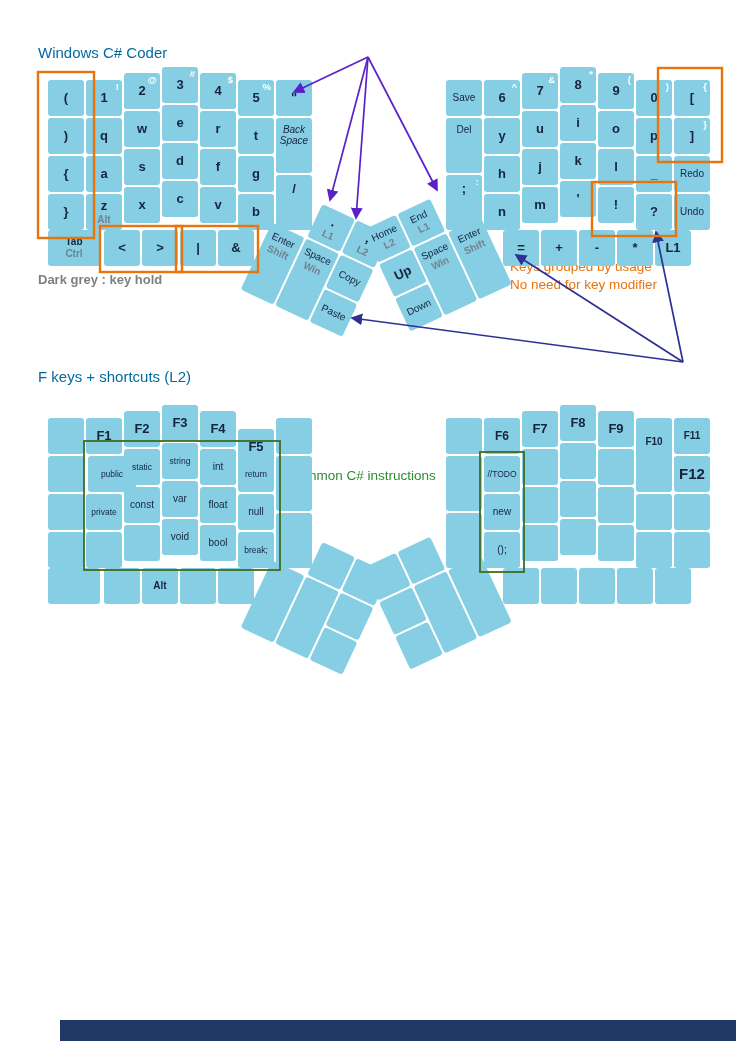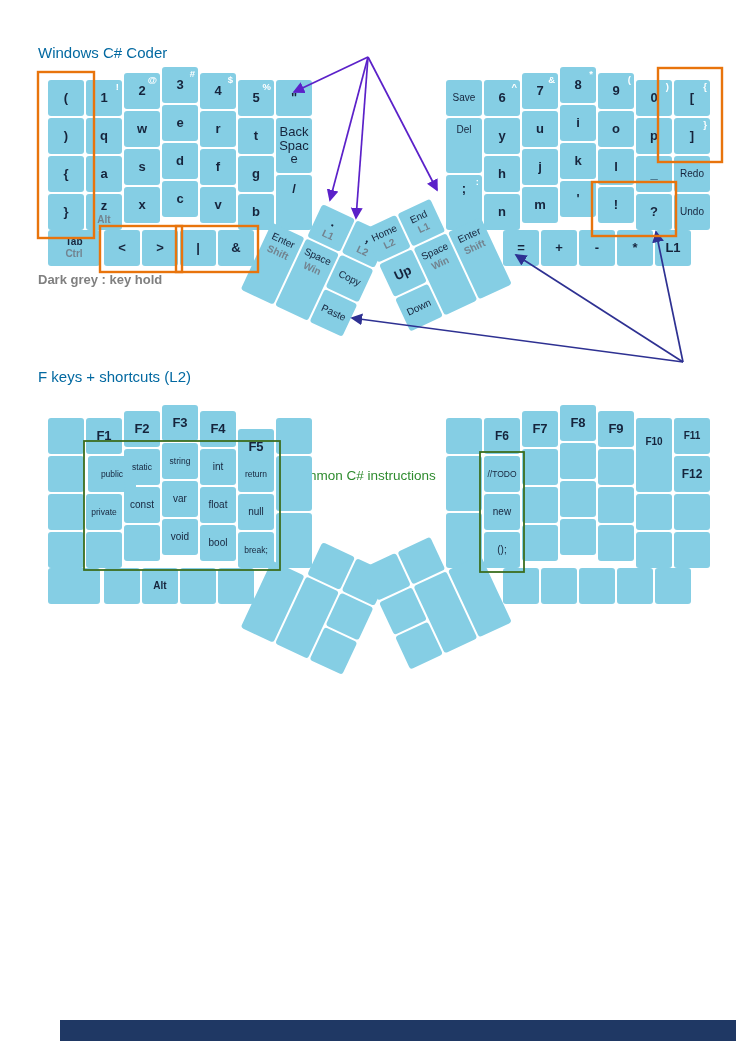--- a/index.html
+++ b/index.html
@@ -33,20 +33,24 @@
 </head>
 <body>
 
 <div class="page">
 
   <div class="title" style="left:38px;top:44px;">Windows C# Coder</div>
 
 
   <div class="note note-grey" style="left:38px;top:272px;">Dark grey : key hold</div>
 
+  <div class="note note-orange" style="left:510px;top:258px;">
+    <div>Keys grouped by usage</div>
+    <div>No need for key modifier</div>
+  </div>
 
 
   <div class="title" style="left:38px;top:368px;">F keys + shortcuts (L2)</div>
 
   <div class="note note-green" style="left:288px;top:468px;">Common C# instructions</div>
 
   <div class="layer" id="kb1">
       <div class="key" style="left: 48px; top: 80px; width: 36px; height: 36px;">
         <span class="main" style="font-size: 13px; font-weight: bold;">(</span>
       </div>
@@ -122,21 +126,21 @@
       <div class="key" style="left: 200px; top: 187px; width: 36px; height: 36px;">
         <span class="main" style="font-size: 13px; font-weight: bold;">v</span>
       </div>
       <div class="key" style="left: 238px; top: 194px; width: 36px; height: 36px;">
         <span class="main" style="font-size: 13px; font-weight: bold;">b</span>
       </div>
       <div class="key" style="left: 276px; top: 80px; width: 36px; height: 36px;">
         <span class="main" style="font-size: 13px; font-weight: bold;">"</span>
       </div>
       <div class="key tall" style="left: 276px; top: 118px; width: 36px; height: 55px;">
-        <span class="main" style="font-size: 13px; font-weight: normal;">Back Space</span>
+        <span class="main" style="font-size: 10px; font-weight: normal; font-style: italic;">Back Space</span>
       </div>
       <div class="key tall" style="left: 276px; top: 175px; width: 36px; height: 55px;">
         <span class="main" style="font-size: 13px; font-weight: bold;">/</span>
       </div>
       <div class="key" style="left: 48px; top: 230px; width: 52px; height: 36px;">
         <span class="main" style="font-size: 10px; font-weight: bold;">Tab</span>
         <span class="hold">Ctrl</span>
       </div>
       <div class="key" style="left: 104px; top: 230px; width: 36px; height: 36px;">
         <span class="main" style="font-size: 13px; font-weight: bold;">&lt;</span>
@@ -379,21 +383,21 @@
         <div class="key" style="left: 76px; top: 0px; width: 36px; height: 36px;"></div>
         <div class="key tall" style="left: 0px; top: 38px; width: 36px; height: 74px;"></div>
         <div class="key tall" style="left: 38px; top: 38px; width: 36px; height: 74px;"></div>
         <div class="key" style="left: 76px; top: 38px; width: 36px; height: 36px;"></div>
         <div class="key" style="left: 76px; top: 76px; width: 36px; height: 36px;"></div>
       </div>
       <div class="key" style="left: 674px; top: 418px; width: 36px; height: 36px;">
         <span class="main" style="font-size: 10px; font-weight: bold;">F11</span>
       </div>
       <div class="key" style="left: 674px; top: 456px; width: 36px; height: 36px;">
-        <span class="main" style="font-size: 12px; font-weight: bold;">F12</span>
+        <span class="main" style="font-size: 15px; font-weight: bold;">F12</span>
       </div>
       <div class="key" style="left: 674px; top: 494px; width: 36px; height: 36px;"></div>
       <div class="key" style="left: 674px; top: 532px; width: 36px; height: 36px;"></div>
       <div class="key" style="left: 484px; top: 418px; width: 36px; height: 36px;">
         <span class="main" style="font-size: 12px; font-weight: bold;">F6</span>
       </div>
       <div class="key" style="left: 522px; top: 411px; width: 36px; height: 36px;">
         <span class="main" style="font-size: 13px; font-weight: bold;">F7</span>
       </div>
       <div class="key" style="left: 560px; top: 405px; width: 36px; height: 36px;">

